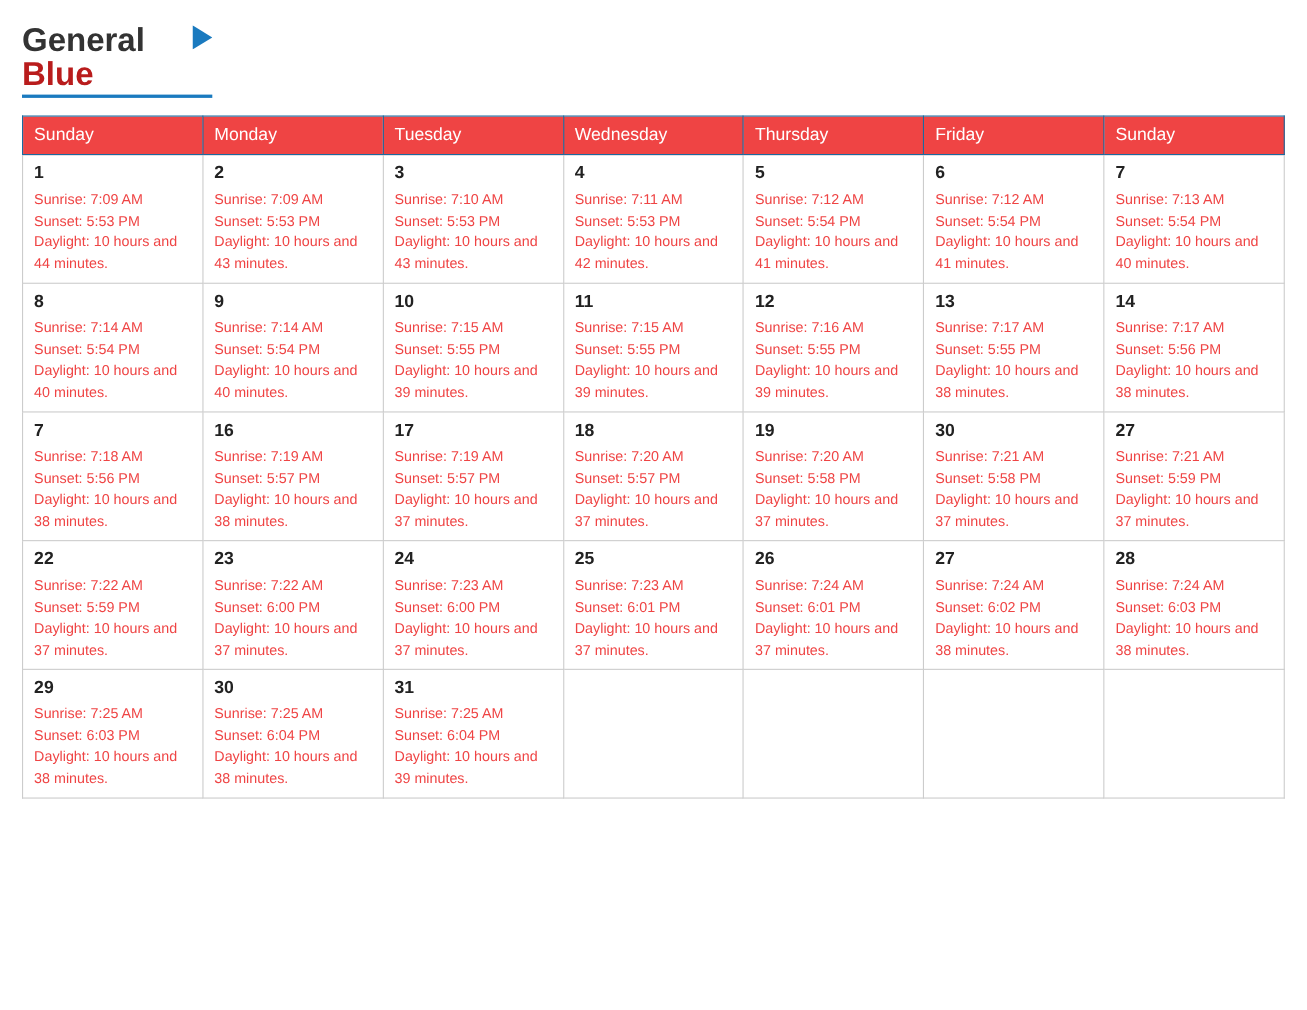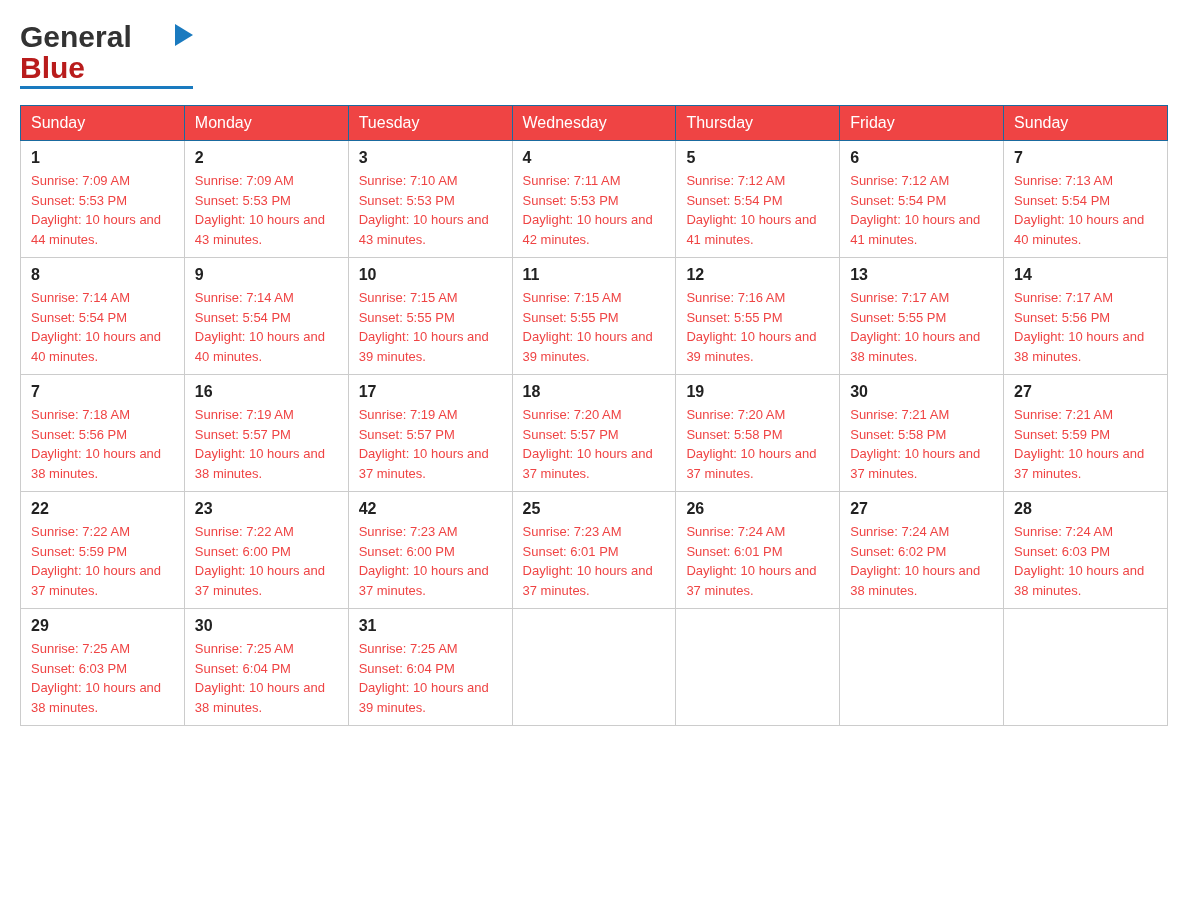--- a/index.html
+++ b/index.html
@@ -218,21 +218,21 @@
       <tr>
         <td>
         <span class="day-number">22</span>
         <span class="day-info">Sunrise: 7:22 AM<br>Sunset: 5:59 PM<br>Daylight: 10 hours and 37 minutes.</span>
       </td>
         <td>
         <span class="day-number">23</span>
         <span class="day-info">Sunrise: 7:22 AM<br>Sunset: 6:00 PM<br>Daylight: 10 hours and 37 minutes.</span>
       </td>
         <td>
-        <span class="day-number">42</span>
+        <span class="day-number">24</span>
         <span class="day-info">Sunrise: 7:23 AM<br>Sunset: 6:00 PM<br>Daylight: 10 hours and 37 minutes.</span>
       </td>
         <td>
         <span class="day-number">25</span>
         <span class="day-info">Sunrise: 7:23 AM<br>Sunset: 6:01 PM<br>Daylight: 10 hours and 37 minutes.</span>
       </td>
         <td>
         <span class="day-number">26</span>
         <span class="day-info">Sunrise: 7:24 AM<br>Sunset: 6:01 PM<br>Daylight: 10 hours and 37 minutes.</span>
       </td>

